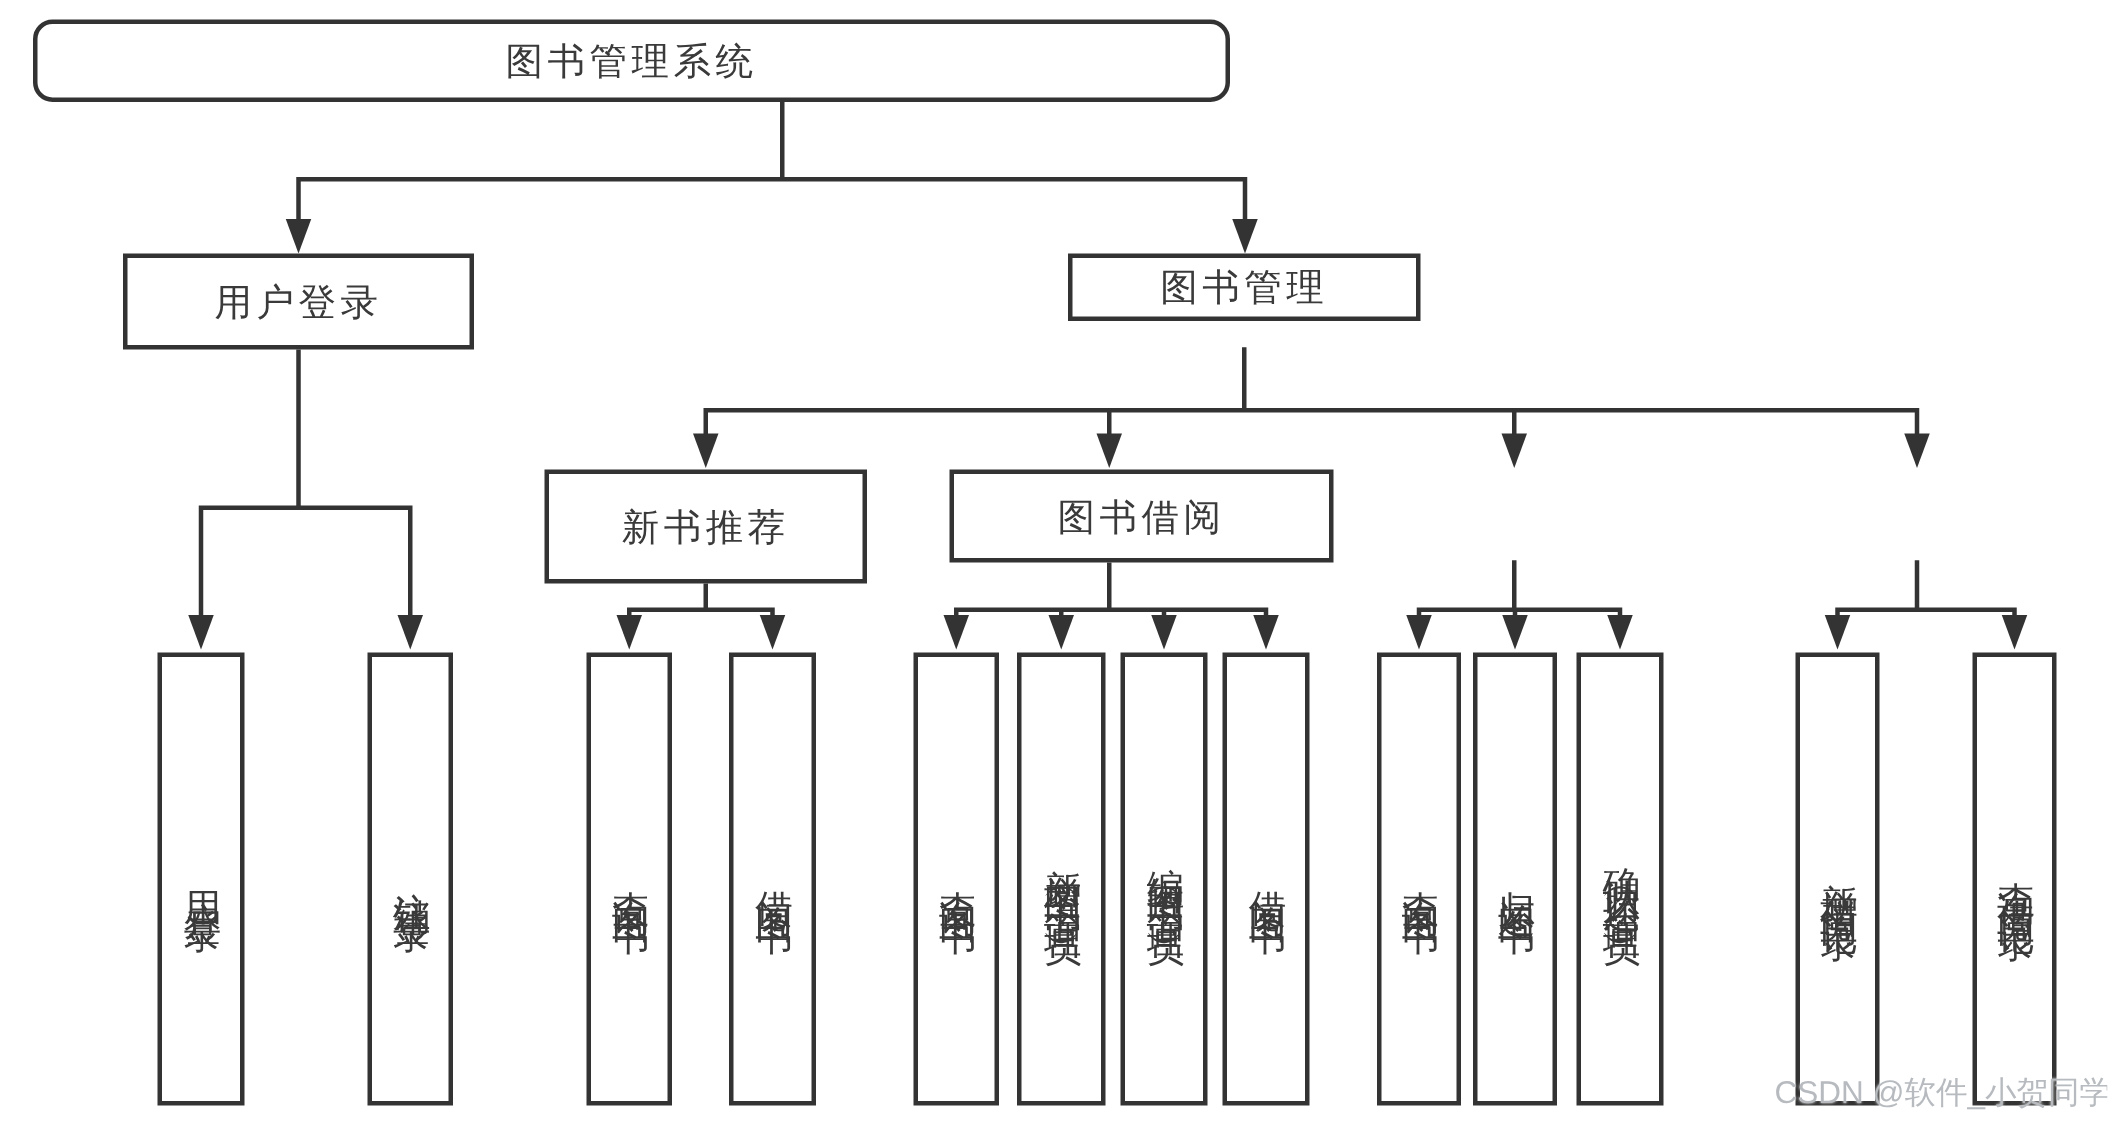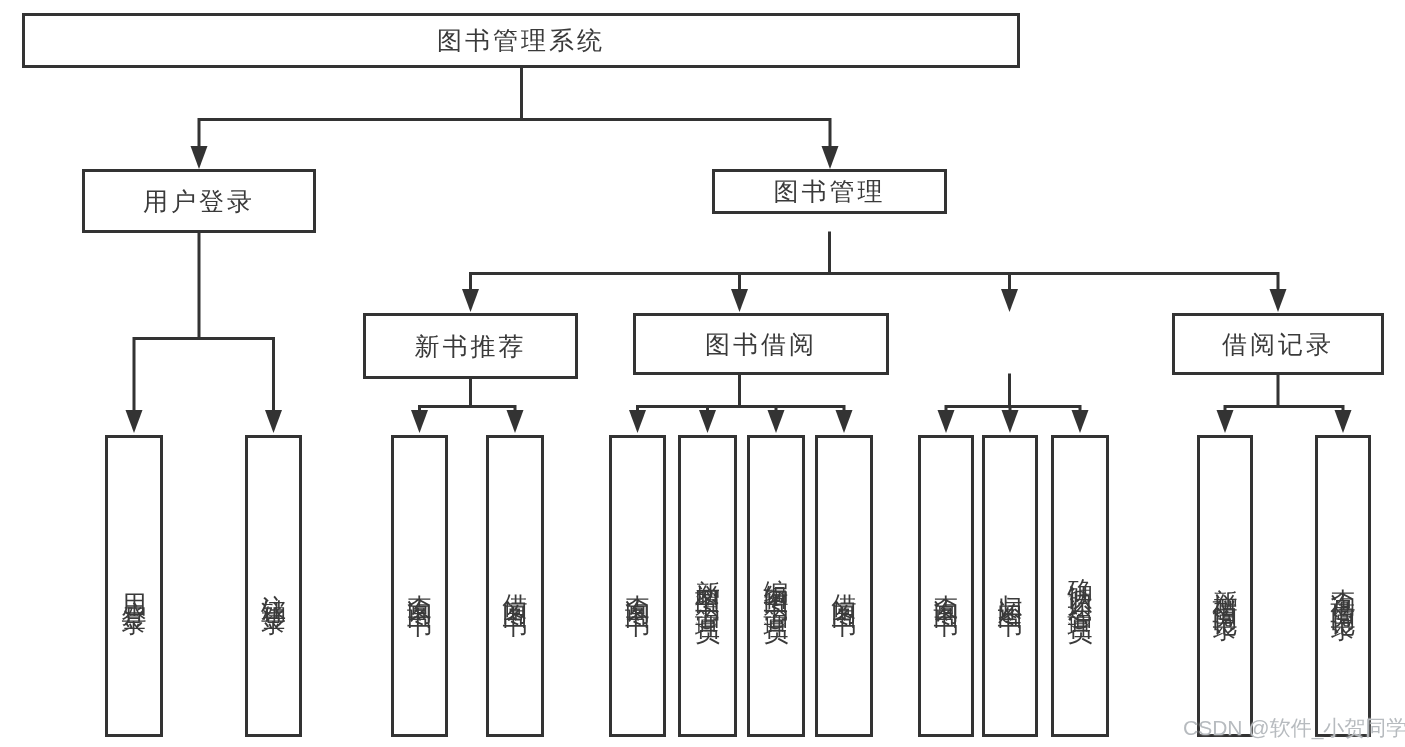--- a/index.html
+++ b/index.html
@@ -93,39 +93,36 @@
       <polygon points="767.5,410 784.5,410 776,433"></polygon>
       <polygon points="835.5,410 852.5,410 844,433"></polygon>
       <polygon points="937.5,410 954.5,410 946,433"></polygon>
       <polygon points="1001.5,410 1018.5,410 1010,433"></polygon>
       <polygon points="1071.5,410 1088.5,410 1080,433"></polygon>
       <polygon points="1216.5,410 1233.5,410 1225,433"></polygon>
       <polygon points="1334.5,410 1351.5,410 1343,433"></polygon>
     </g>
   </svg>
 
-  <div class="node hbox" style="left:22px;top:13px;width:998px;height:55px;">
+  <div class="node hbox" style="left:22px;top:13px;width:798px;height:55px;border-radius:13px;">
     <span>图书管理系统</span>
   </div>
 
   <div class="node hbox" style="left:82px;top:169px;width:234px;height:64px;">
     <span>用户登录</span>
   </div>
   <div class="node hbox" style="left:712px;top:169px;width:235px;height:45px;">
     <span>图书管理</span>
   </div>
 
-  <div class="node hbox" style="left:363px;top:313px;width:215px;height:66px;">
+  <div class="node hbox" style="left:363px;top:313px;width:215px;height:76px;">
     <span>新书推荐</span>
   </div>
   <div class="node hbox" style="left:633px;top:313px;width:256px;height:62px;">
     <span>图书借阅</span>
-  </div>
-  <div class="node hbox" style="left:1172px;top:313px;width:212px;height:62px;">
-    <span>借阅记录</span>
   </div>
 
   <div class="node vbox" style="left:105px;width:58px;">
     <span class="vtext">用户登录</span>
   </div>
   <div class="node vbox" style="left:245px;width:57px;">
     <span class="vtext">注销登录</span>
   </div>
 
   <div class="node vbox" style="left:391px;width:57px;">

